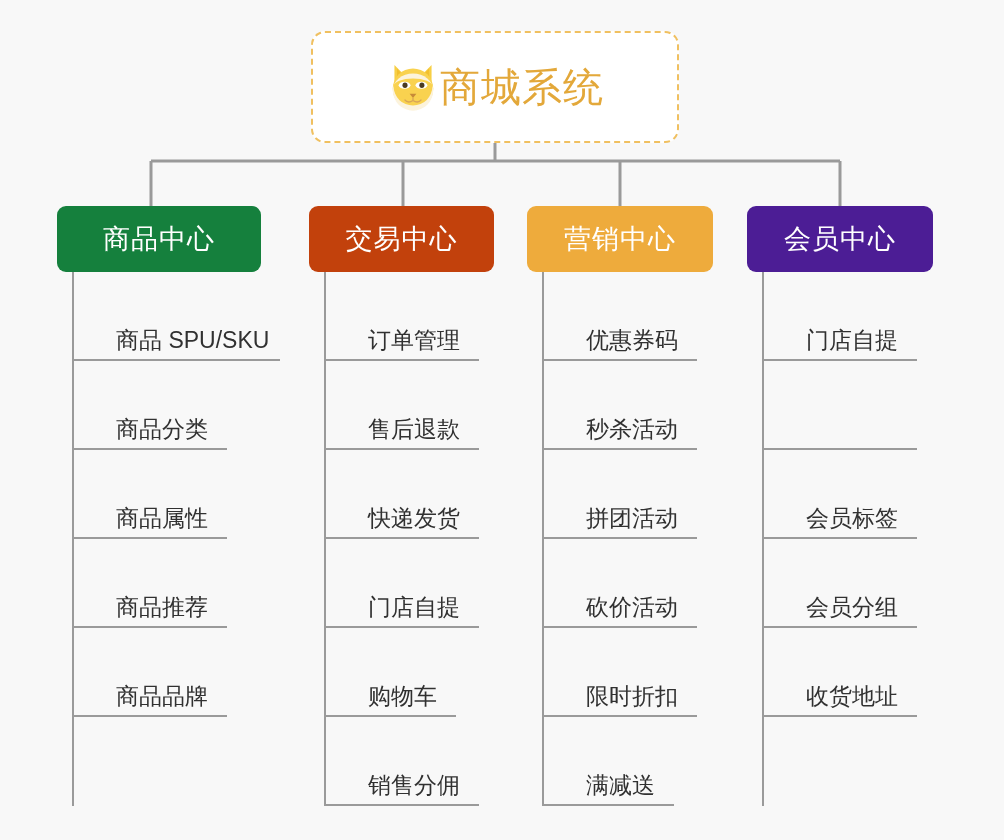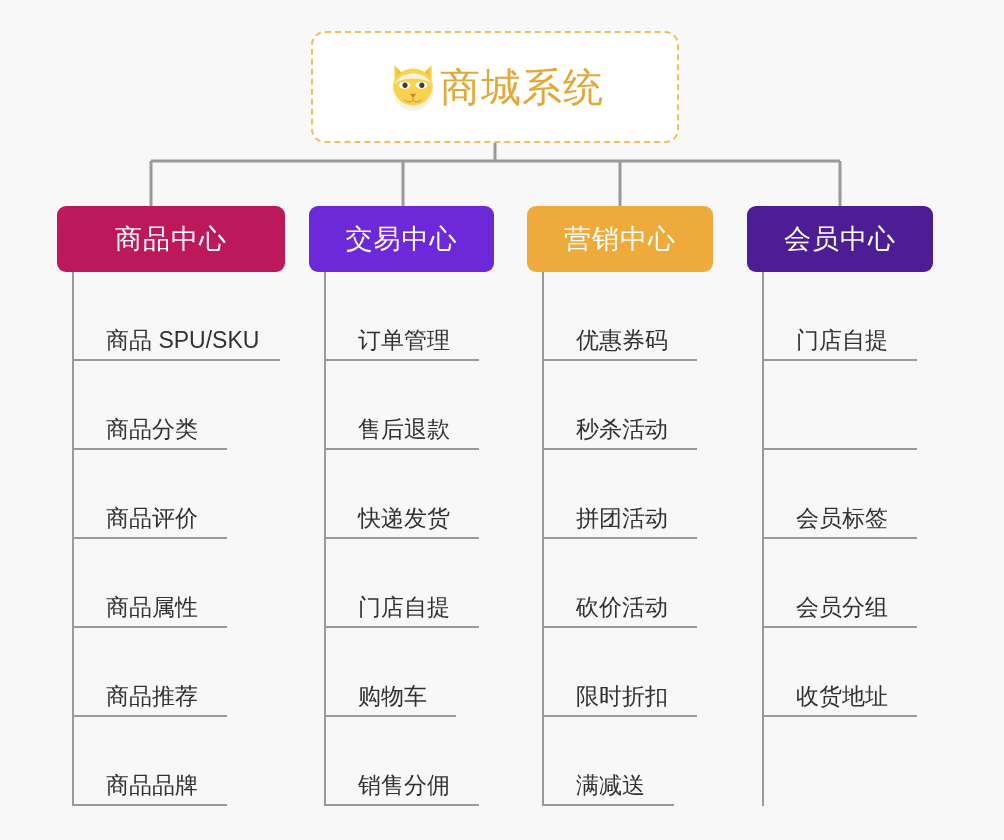--- a/index.html
+++ b/index.html
@@ -87,21 +87,21 @@
     height: 89px;
     display: flex;
     align-items: flex-end;
     box-sizing: border-box;
   }
   .leaf-label {
     font-size: 23px;
     line-height: 1;
     color: #313131;
     white-space: nowrap;
-    padding-left: 34px;
+    padding-left: 44px;
     padding-bottom: 9px;
   }
   .leaf-rule {
     position: absolute;
     left: 0;
     bottom: 0;
     height: 2px;
     background: #9a9a9a;
   }
   .spine {
@@ -140,51 +140,47 @@
       <ellipse cx="22.5" cy="30" rx="3" ry="3.2" fill="#4a3a22"></ellipse>
       <ellipse cx="42.5" cy="30" rx="3" ry="3.2" fill="#4a3a22"></ellipse>
       <path d="M28 40 L36 40 L32 45 Z" fill="#c78b38"></path>
       <path d="M32 45 L32 48" stroke="#d8a557" stroke-width="1.6" fill="none"></path>
       <path d="M32 48 q-6 4 -10 -1" stroke="#d8a557" stroke-width="1.6" fill="none"></path>
       <path d="M32 48 q6 4 10 -1" stroke="#d8a557" stroke-width="1.6" fill="none"></path>
     </svg>
     <div class="root-title">商城系统</div>
   </div>
 
-<div class="cat-box" style="left: 57px; width: 228px; background: #be185d;">
+<div class="cat-box" style="left: 57px; width: 204px; background: #15803d;">
       <span>商品中心</span>
     </div>
     <div class="column" style="left: 72px;">
       <div class="spine" style="height: 534px;"></div>
       <div class="leaf">
         <span class="leaf-label">商品 SPU/SKU</span>
         <div class="leaf-rule" style="width: 208px;"></div>
       </div>
       <div class="leaf">
         <span class="leaf-label">商品分类</span>
         <div class="leaf-rule" style="width: 155px;"></div>
       </div>
       <div class="leaf">
-        <span class="leaf-label">商品评价</span>
-        <div class="leaf-rule" style="width: 155px;"></div>
-      </div>
-      <div class="leaf">
         <span class="leaf-label">商品属性</span>
         <div class="leaf-rule" style="width: 155px;"></div>
       </div>
       <div class="leaf">
         <span class="leaf-label">商品推荐</span>
         <div class="leaf-rule" style="width: 155px;"></div>
       </div>
       <div class="leaf">
         <span class="leaf-label">商品品牌</span>
         <div class="leaf-rule" style="width: 155px;"></div>
       </div>
     </div>
-    <div class="cat-box" style="left: 309px; width: 185px; background: #6d28d9; font-family: Liberation Mono, monospace;">
+    <div class="cat-box" style="left: 309px; width: 185px; background: #c2410c; font-family: Liberation Mono, monospace;">
       <span>交易中心</span>
     </div>
     <div class="column" style="left: 324px;">
       <div class="spine" style="height: 534px;"></div>
       <div class="leaf">
         <span class="leaf-label">订单管理</span>
         <div class="leaf-rule" style="width: 155px;"></div>
       </div>
       <div class="leaf">
         <span class="leaf-label">售后退款</span>

